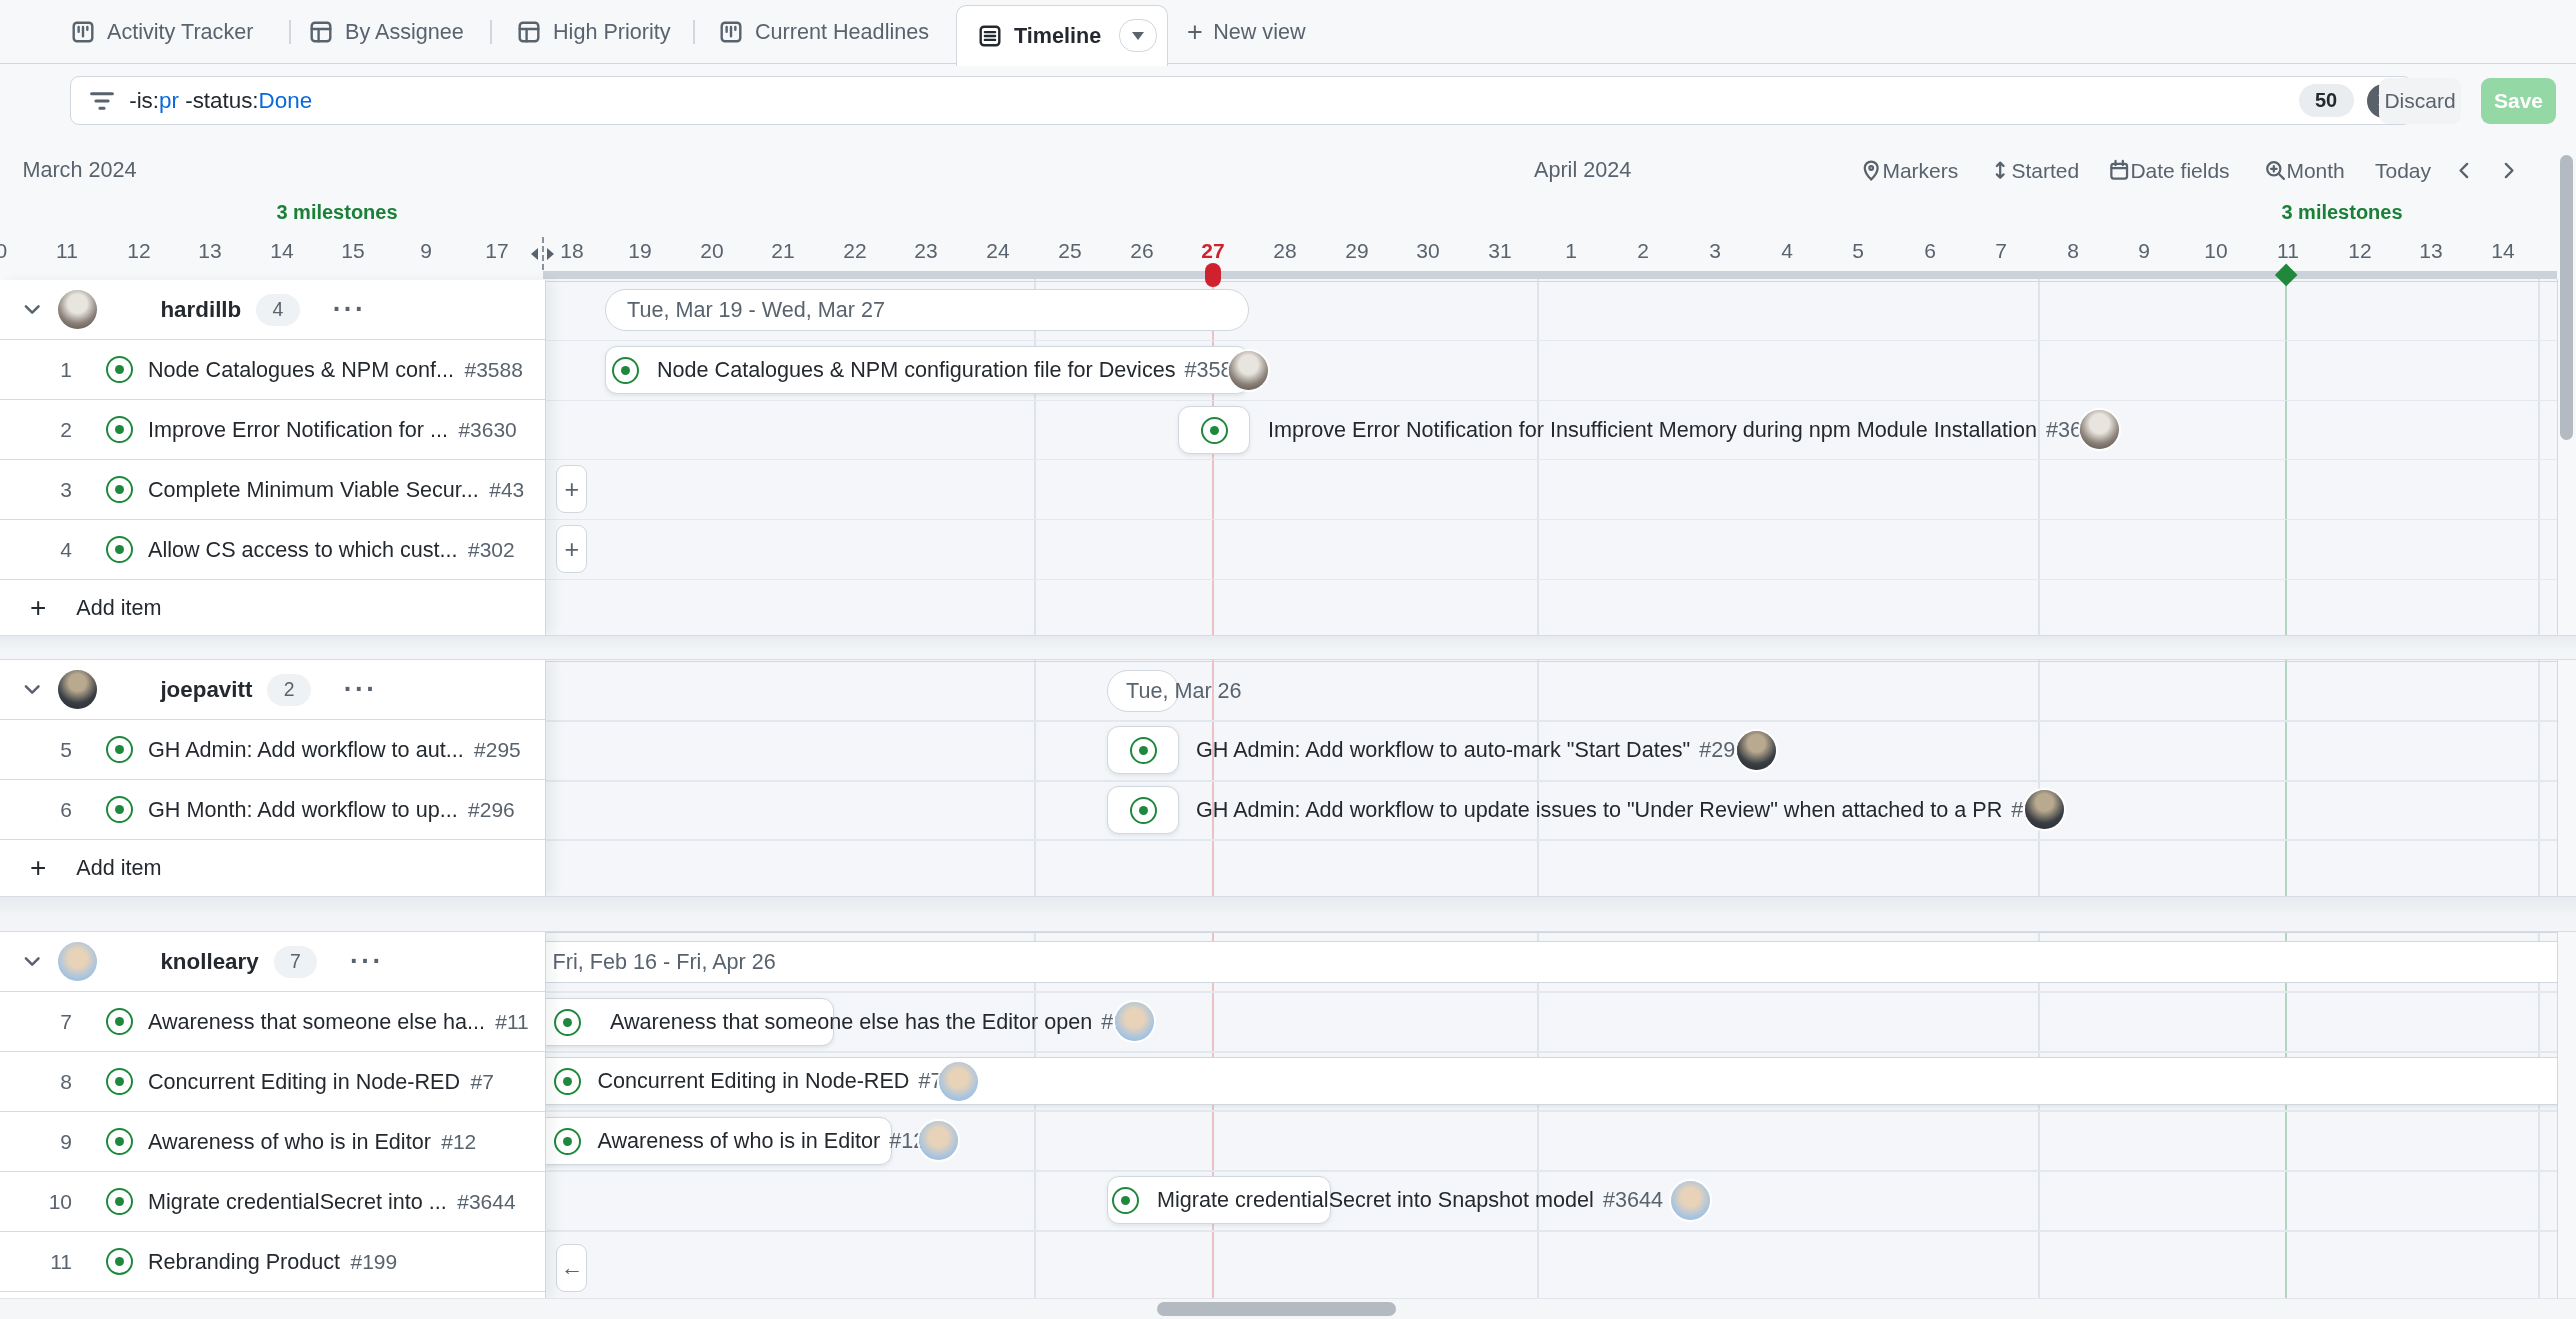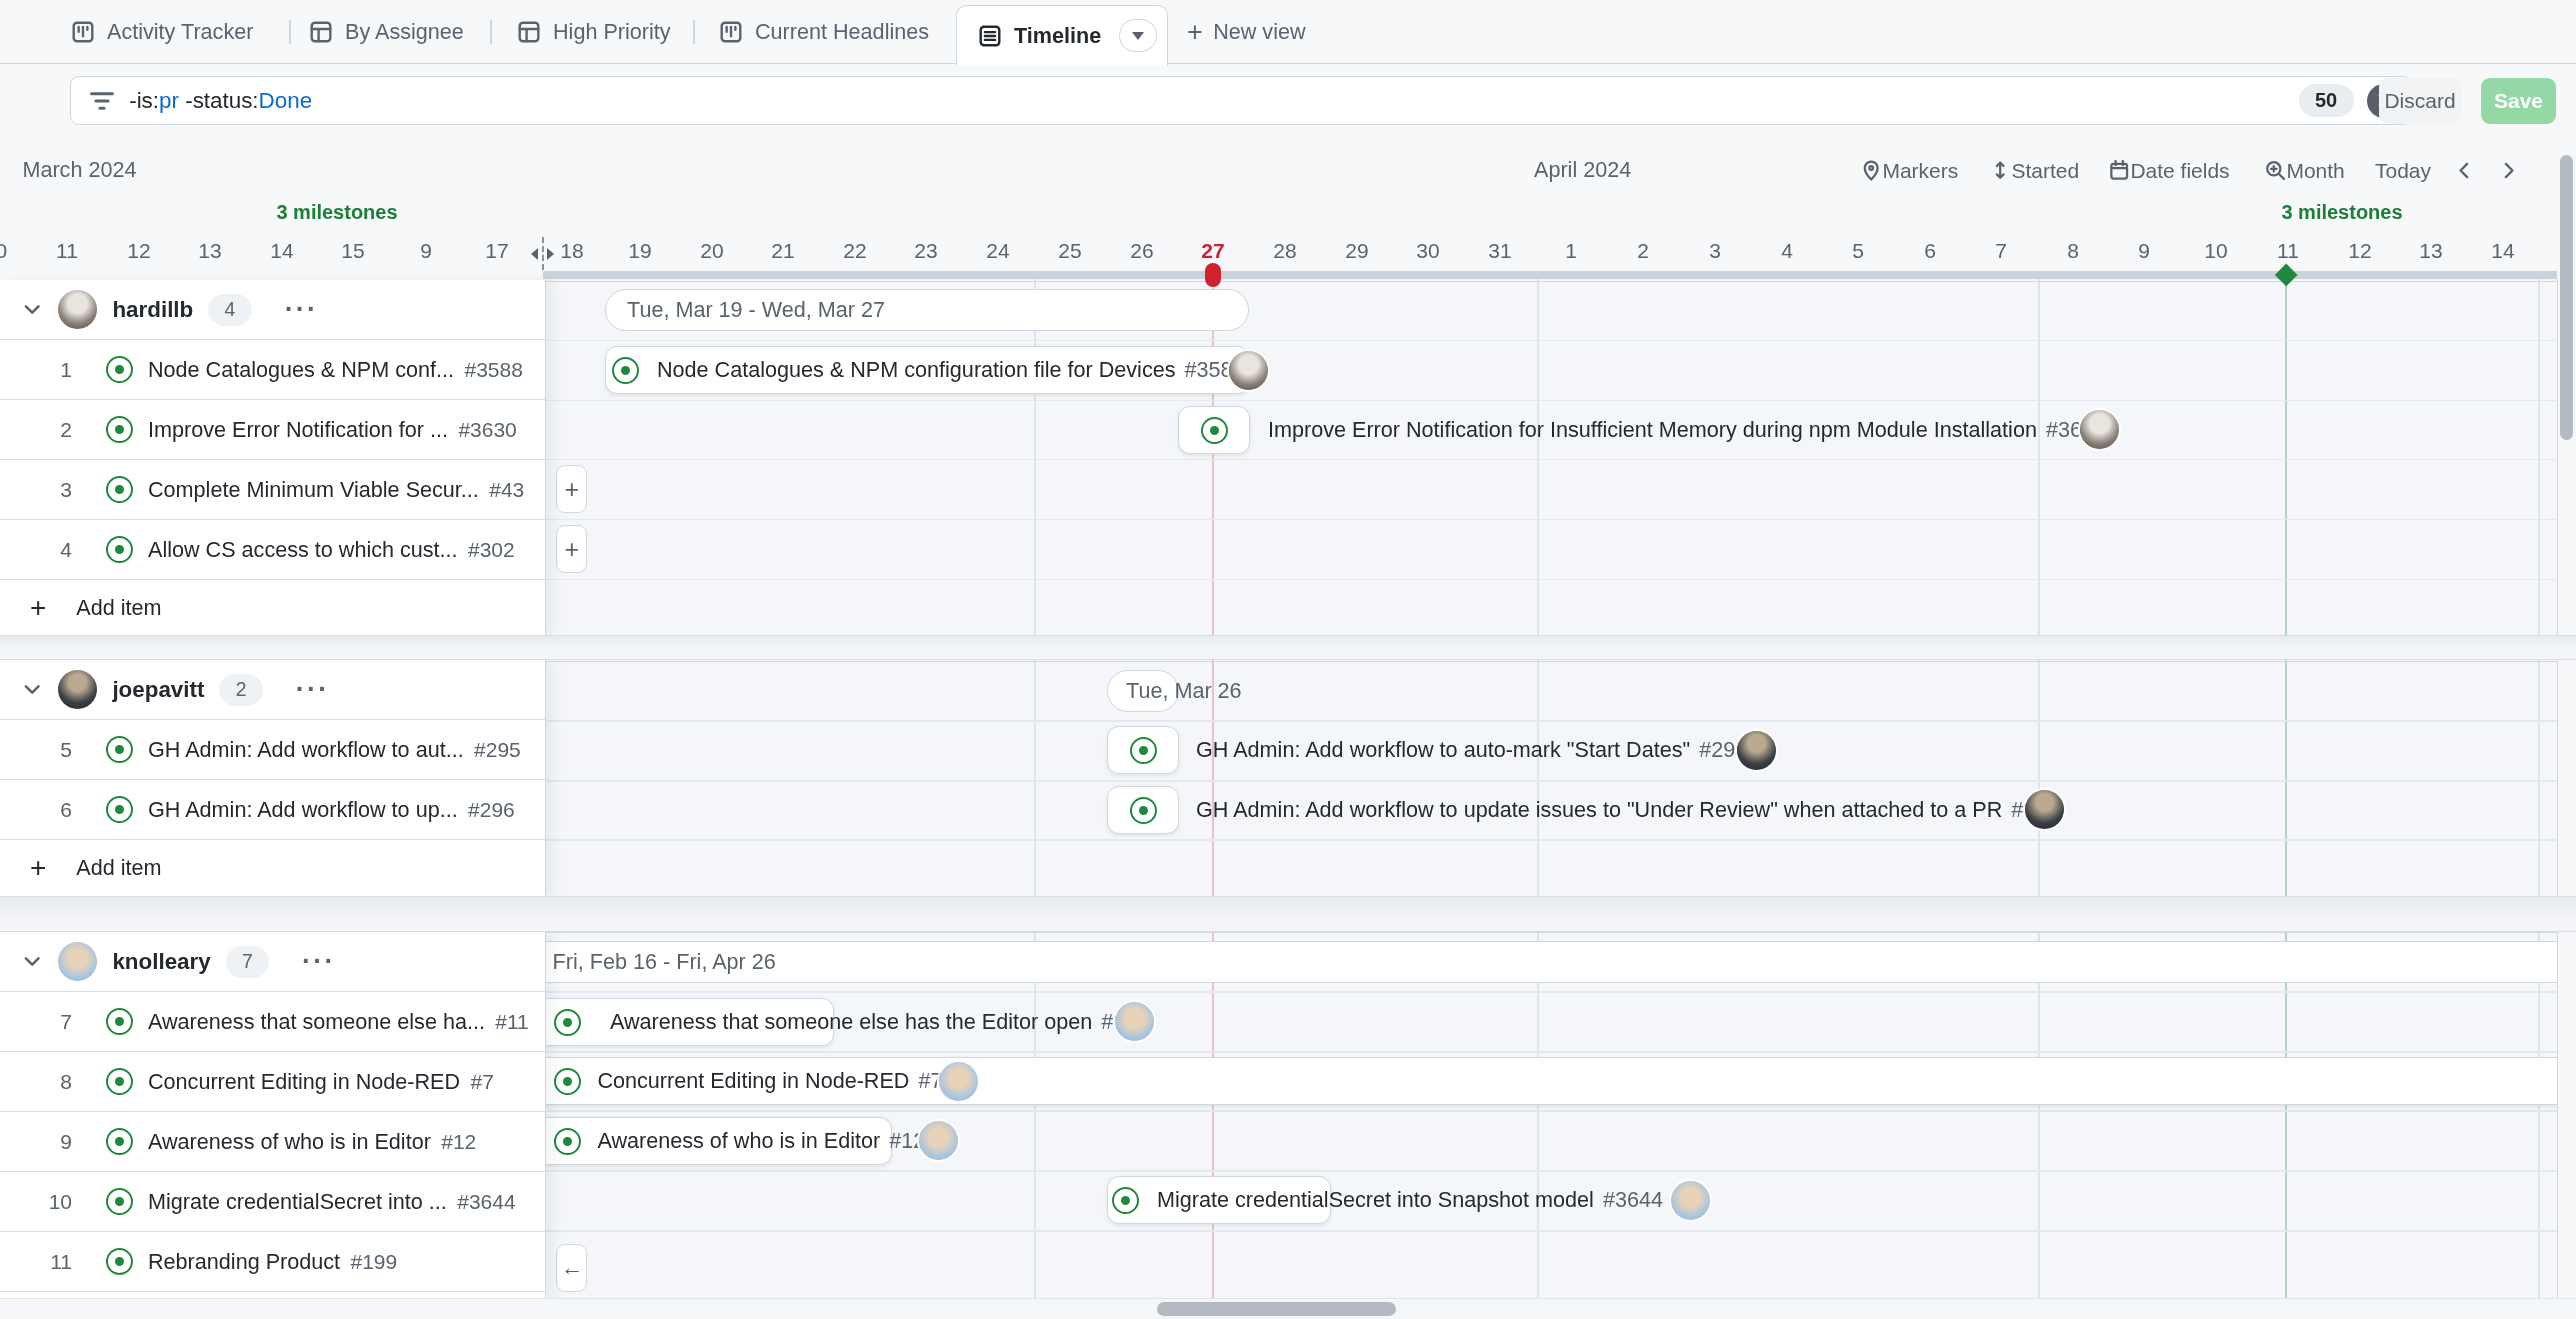--- a/index.html
+++ b/index.html
@@ -69,21 +69,21 @@
   .issue::after{content:"";position:absolute;left:50%;top:50%;width:9px;height:9px;margin:-4.5px 0 0 -4.5px;border-radius:50%;background:#1f883d;}
   .av{width:39px;height:39px;border-radius:50%;flex:none;box-shadow:0 0 0 2.2px rgba(255,255,255,0.9);z-index:4;}
   .av.abs{position:absolute;}
   .av-hardillb{background:radial-gradient(circle at 50% 35%,#e8e4de 0 30%,#8a8178 62%,#4a443e 100%);}
   .av-joepavitt{background:radial-gradient(circle at 50% 32%,#b9a98f 0 26%,#3a3f45 62%,#22262b 100%);}
   .av-knolleary{background:radial-gradient(circle at 50% 42%,#e9d3b8 0 30%,#a7c4e0 66%,#8fb2d6 100%);}
 
   
   .card{position:absolute;left:0;width:546px;background:#fff;border-right:1.5px solid #cfd6dc;box-shadow:7.5px 0 10.4px rgba(27,31,36,0.05);box-sizing:border-box;z-index:5;}
   .g-header{height:60px;display:flex;align-items:center;gap:15px;padding-left:21px;border-bottom:1.5px solid #d4dae0;box-sizing:border-box;}
-  .g-name{font-size:22.4px;font-weight:700;color:#24292f;}
+  .g-name{font-size:22.4px;font-weight:700;color:#24292f;margin-left:48px;}
   .g-count{background:#eff2f4;border-radius:745px;min-width:19.4px;text-align:center;padding:4.5px 12px;font-size:19.4px;color:#59636e;}
   .g-dots{margin-left:18px;color:#59636e;font-size:27px;font-weight:700;letter-spacing:2.2px;cursor:pointer;}
   .prow{height:60px;display:flex;align-items:center;border-bottom:1.5px solid #d4dae0;box-sizing:border-box;cursor:pointer;}
   .prow-num{width:72px;text-align:right;font-size:21px;color:#59636e;flex:none;}
   .prow .issue{margin-left:34px;}
   .prow-title{margin-left:15px;font-size:21.6px;color:#24292f;white-space:nowrap;}
   .prow-issueno{margin-left:10.4px;font-size:21px;color:#59636e;white-space:nowrap;}
   .addrow{height:55px;display:flex;align-items:center;padding-left:30px;gap:30px;font-size:21.6px;color:#24292f;cursor:pointer;}
   .addrow .plus-glyph{color:#24292f;font-size:28px;}
 
@@ -439,21 +439,21 @@
     </div>
     <div class="prow">
       <span class="prow-num">5</span>
       <span class="issue"></span>
       <span class="prow-title">GH Admin: Add workflow to aut...</span>
       <span class="prow-issueno">#295</span>
     </div>
     <div class="prow">
       <span class="prow-num">6</span>
       <span class="issue"></span>
-      <span class="prow-title">GH Admin: Add workflow to up...</span>
+      <span class="prow-title">GH Month: Add workflow to up...</span>
       <span class="prow-issueno">#296</span>
     </div>
     <div class="addrow">
       <span class="plus-glyph">+</span>
       <span>Add item</span>
     </div>
   </div>
 
   <div class="card" style="top:932px;height:367px">
     <div class="g-header">

